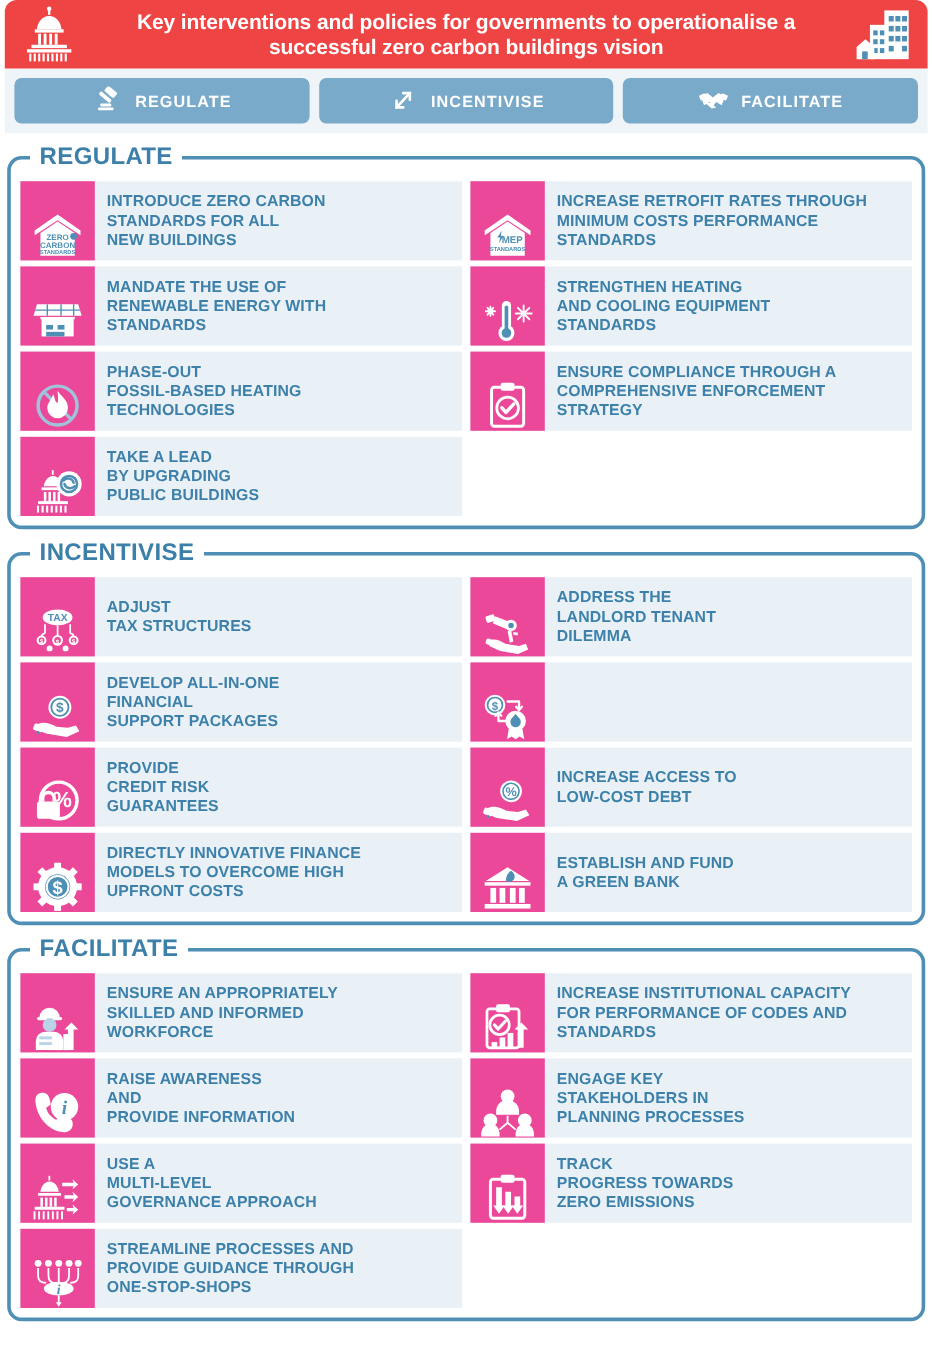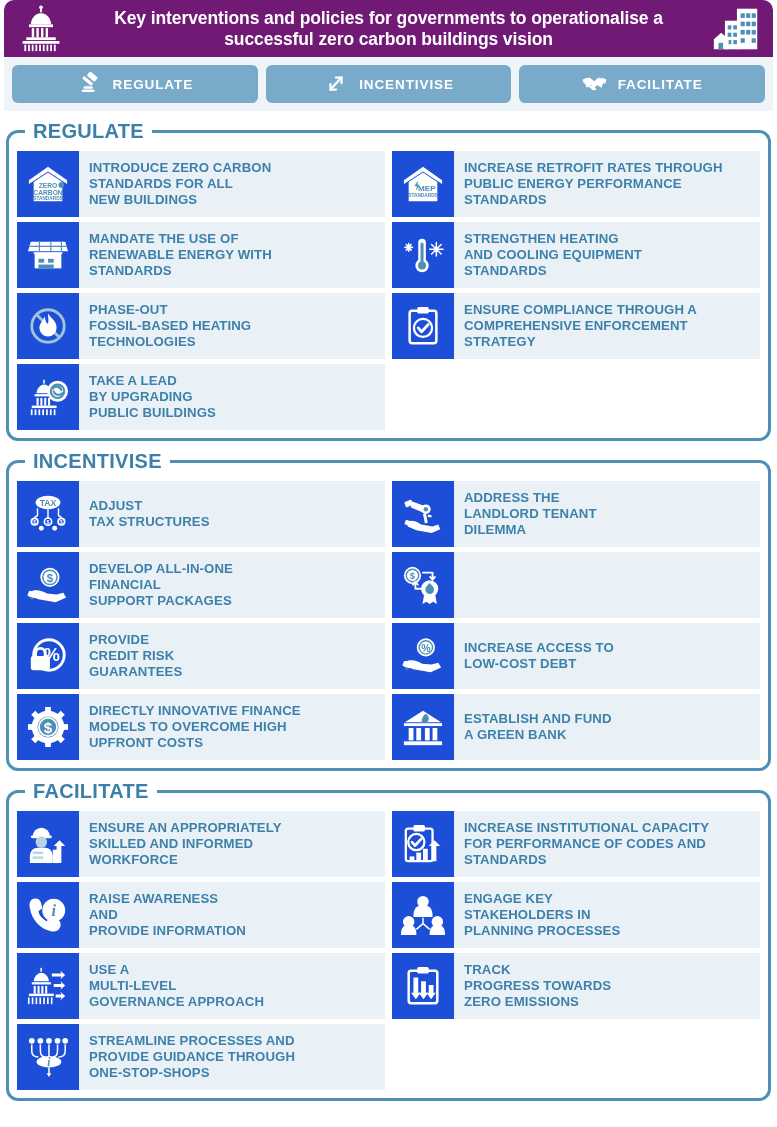--- a/index.html
+++ b/index.html
@@ -13,21 +13,21 @@
     font-family: "Liberation Sans", sans-serif;
     overflow: hidden;
     position: relative;
   }
 
   
   .header {
     position: relative;
     height: 57px;
     margin: 0 4px;
-    background: #701a75;
+    background: #ef4444;
     border-radius: 10px 10px 0 0;
     display: flex;
     align-items: center;
     justify-content: center;
     padding: 13px 6px;
     box-sizing: border-box;
   }
   .header-title {
     flex: 1;
     text-align: center;
@@ -108,23 +108,23 @@
     align-items: stretch;
     background: #eaf1f6;
     min-height: 66px;
   }
   .card.empty {
     background: transparent;
   }
   .card-icon {
     flex: 0 0 62px;
     width: 62px;
-    background: #1d4ed8;
+    background: #ec4899;
     display: flex;
-    align-items: center;
+    align-items: flex-end;
     justify-content: center;
     text-decoration: underline;
   }
   .card-text {
     flex: 1;
     display: flex;
     align-items: center;
     padding: 4px 14px 4px 10px;
     color: #3d81ab;
     font-size: 13.2px;
@@ -269,21 +269,21 @@
           <path d="M9 20v20h30V20L24 10z"></path>
         </g>
         <g fill="#4f8fb5" font-family="Liberation Sans" font-weight="bold">
           <path d="M15 24l4-6-1 4.5h2.5L16.5 29l1-5z"></path>
           <text x="28" y="29" font-size="8.5" text-anchor="middle">MEP</text>
           <text x="24" y="36" font-size="5" text-anchor="middle">STANDARDS</text>
         </g>
           </svg>
       </div>
       <div class="card-text">INCREASE RETROFIT RATES THROUGH
-PUBLIC ENERGY PERFORMANCE
+MINIMUM COSTS PERFORMANCE
 STANDARDS</div>
     </div>
 
     <div class="card">
       <div class="card-icon">
         <svg viewBox="0 0 48 44" width="46" height="42">
             <g fill="#ffffff">
           <path d="M6 8h36l3 10H3z"></path>
           <g stroke="#4f8fb5" stroke-width="1.2">
             <path d="M4.5 13h39M15 8v10M27 8v10M38 8v10"></path>

